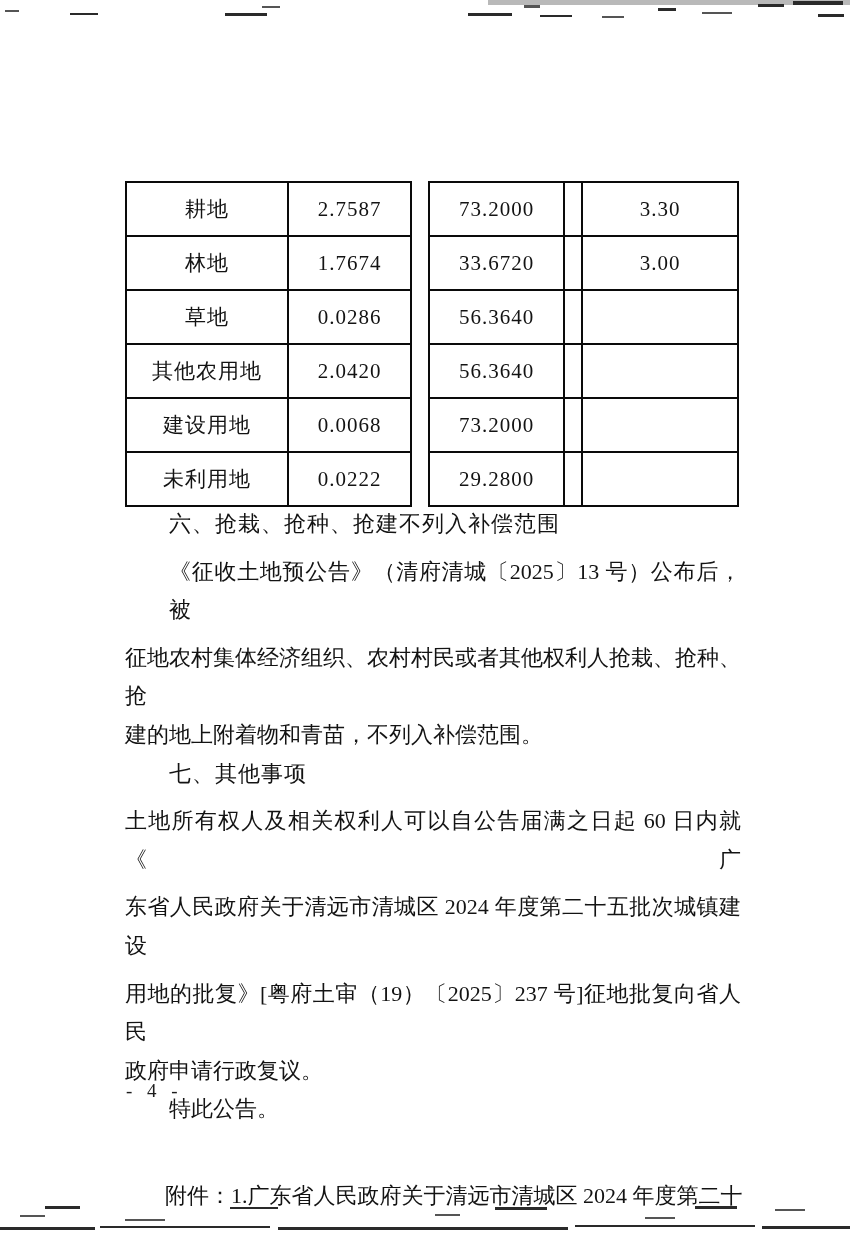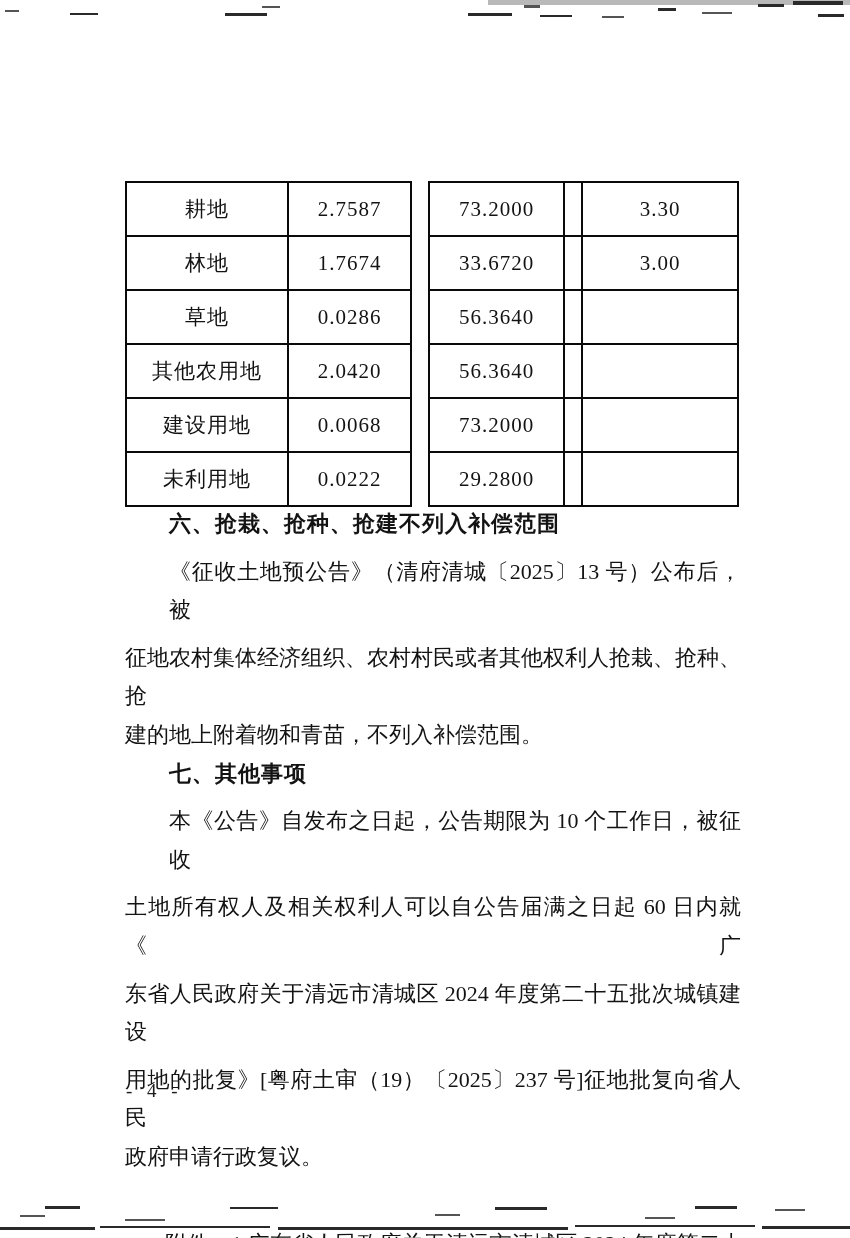--- a/index.html
+++ b/index.html
@@ -45,21 +45,21 @@
     width: 616px;
     font-size: 22px;
     line-height: 38.6px;
   }
   .line { text-align: left; white-space: nowrap; }
   .line.just { white-space: normal; text-align: justify; text-align-last: justify; margin-top: 9px; }
   .line.indent { padding-left: 44px; }
   .line.indent-att { padding-left: 40px; }
   .heading {
     font-family: "Liberation Sans", "DejaVu Sans", sans-serif;
-    font-weight: bold;
+    font-weight: normal;
     letter-spacing: 1px;
     padding-left: 44px;
   }
   .spacer { height: 48px; }
 
   
   .page-number {
     position: absolute;
     left: 126px;
     top: 1080px;
@@ -152,25 +152,25 @@
   </tbody>
 </table>
 
 <div class="content">
   <div class="line heading">六、抢栽、抢种、抢建不列入补偿范围</div>
   <div class="line just indent">《征收土地预公告》（清府清城〔2025〕13 号）公布后，被</div>
   <div class="line just">征地农村集体经济组织、农村村民或者其他权利人抢栽、抢种、抢</div>
   <div class="line">建的地上附着物和青苗，不列入补偿范围。</div>
 
   <div class="line heading">七、其他事项</div>
-  <div class="line just indent">本《公告》自发布之日起，公告期限为 10 个工作日，被征收</div>
   <div class="line just">土地所有权人及相关权利人可以自公告届满之日起 60 日内就《广</div>
   <div class="line just">东省人民政府关于清远市清城区 2024 年度第二十五批次城镇建设</div>
   <div class="line just">用地的批复》[粤府土审（19）〔2025〕237 号]征地批复向省人民</div>
   <div class="line">政府申请行政复议。</div>
+  <div class="line indent">特此公告。</div>
 
   <div class="spacer"></div>
 
   <div class="line indent-att">附件：1.广东省人民政府关于清远市清城区 2024 年度第二十</div>
 
 </div>
 
 <div class="page-number">- 4 -</div>
 
 <div class="artifact dim" style="left:20px;top:1215px;width:25px;height:2px;"></div>

